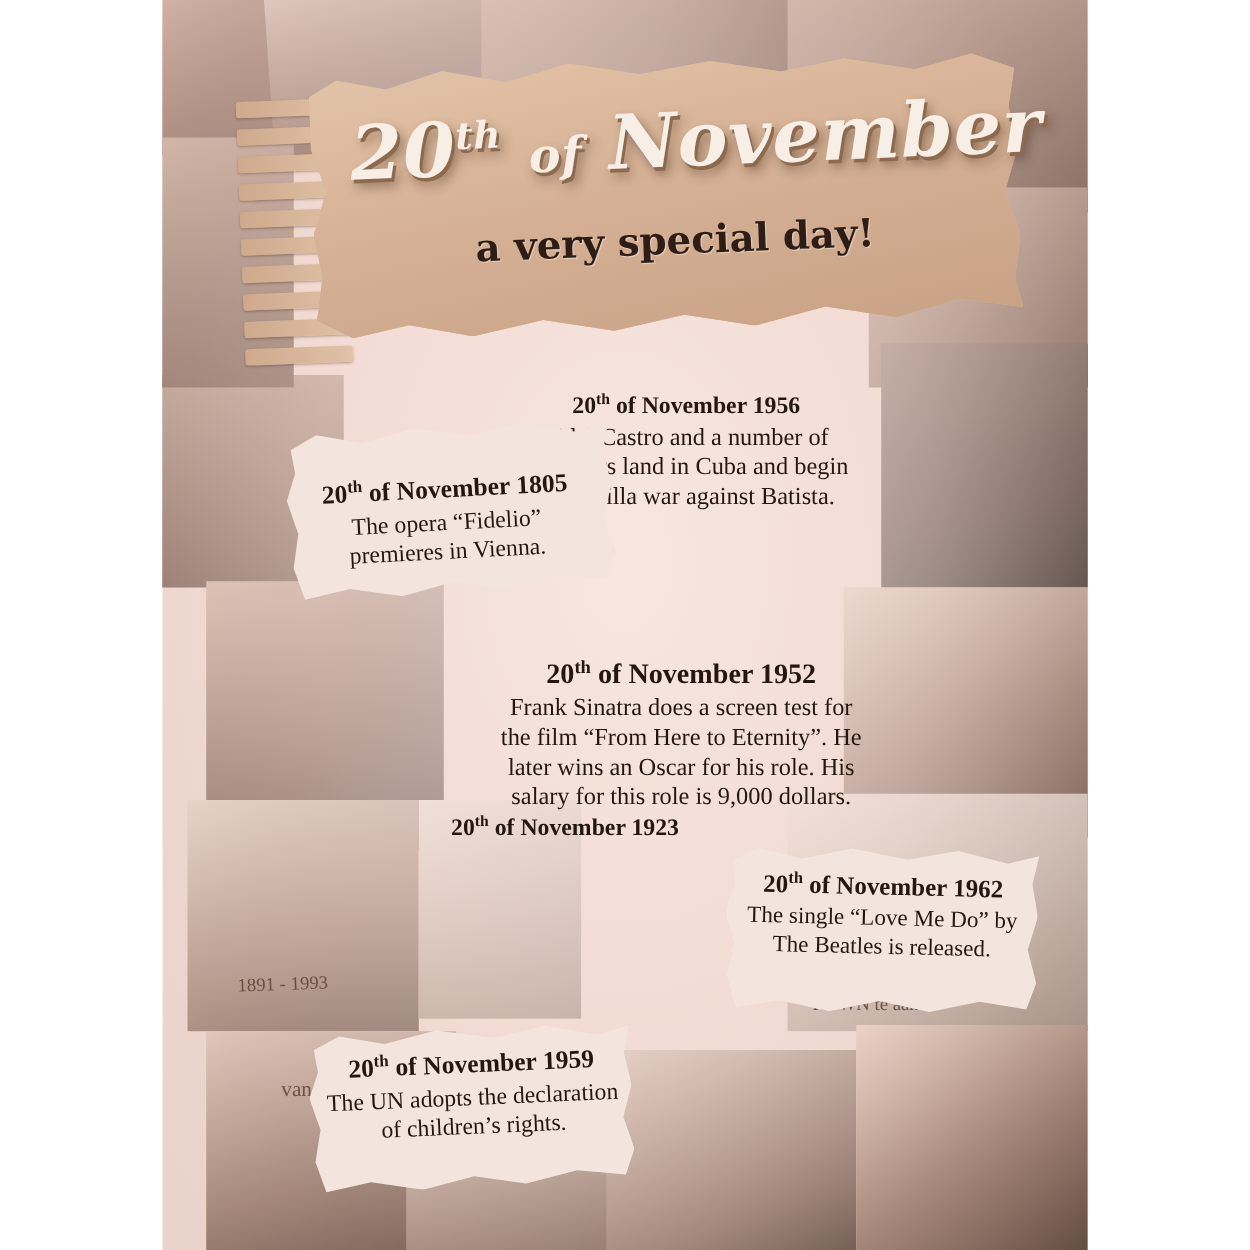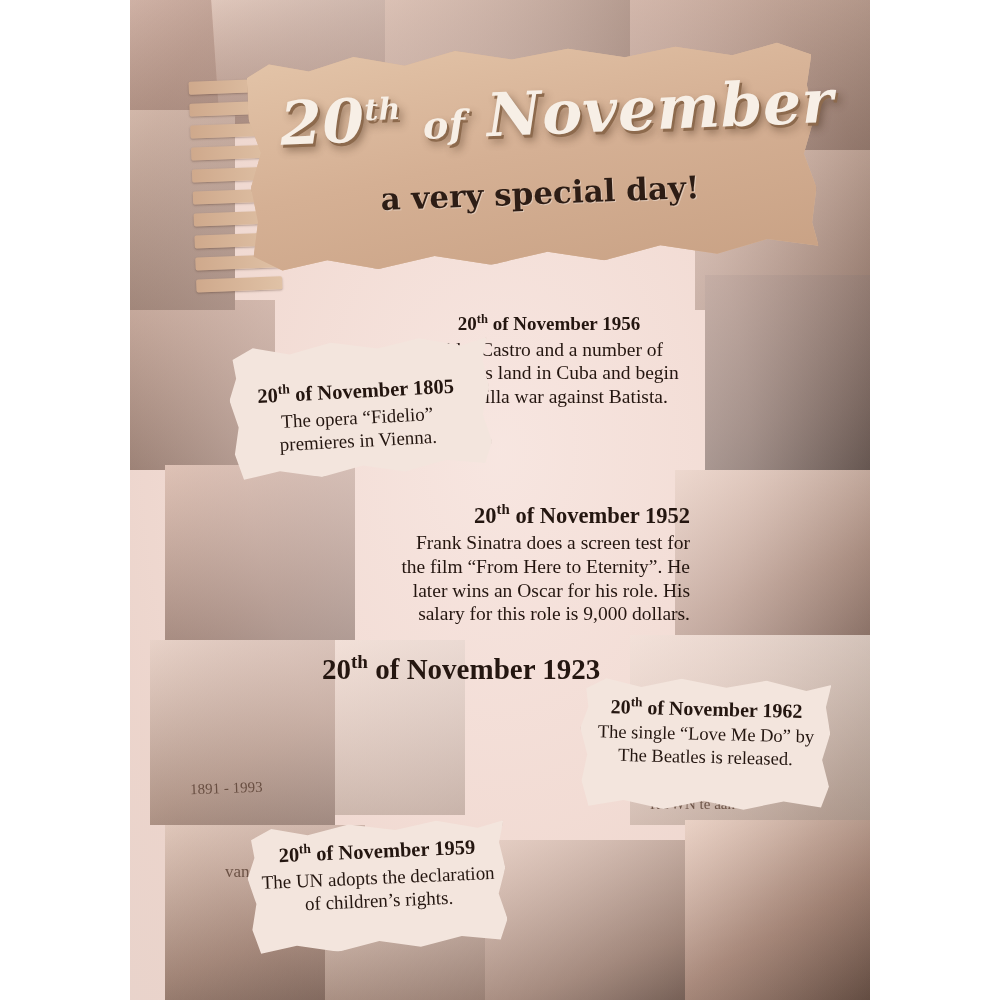--- a/index.html
+++ b/index.html
@@ -165,26 +165,26 @@
   
   #fact-1956 { left: 288px; top: 312px; width: 262px; font-size: 19.5px; }
   #fact-1956 .fdate { font-size: 19px; }
 
   
   #torn-1805 { left: 100px; top: 340px; width: 260px; height: 135px; transform: rotate(-3deg); }
   #fact-1805 { left: 112px; top: 378px; width: 230px; font-size: 19px; transform: rotate(-3deg); }
   #fact-1805 .fdate { font-size: 20.5px; }
 
   
-  #fact-1952 { left: 270px; top: 500px; width: 290px; font-size: 19.5px; text-align: right; }
+  #fact-1952 { left: 270px; top: 525px; width: 290px; font-size: 19.5px; }
   #fact-1952 .fdate { font-size: 22.5px; }
 
   
   #fact-1923 { left: 192px; top: 650px; width: 260px; font-size: 19.5px; }
-  #fact-1923 .fdate { font-size: 29px; }
+  #fact-1923 .fdate { font-size: 19px; }
 
   
   #torn-1962 { left: 450px; top: 678px; width: 250px; height: 132px; transform: rotate(1.4deg); }
   #fact-1962 { left: 458px; top: 696px; width: 236px; font-size: 18.5px; transform: rotate(1.4deg); }
   #fact-1962 .fdate { font-size: 20px; }
 
   
   #torn-1959 { left: 118px; top: 822px; width: 258px; height: 128px; transform: rotate(-2.5deg); }
   #fact-1959 { left: 126px; top: 838px; width: 244px; font-size: 19px; transform: rotate(-2.5deg); }
   #fact-1959 .fdate { font-size: 20.5px; }

